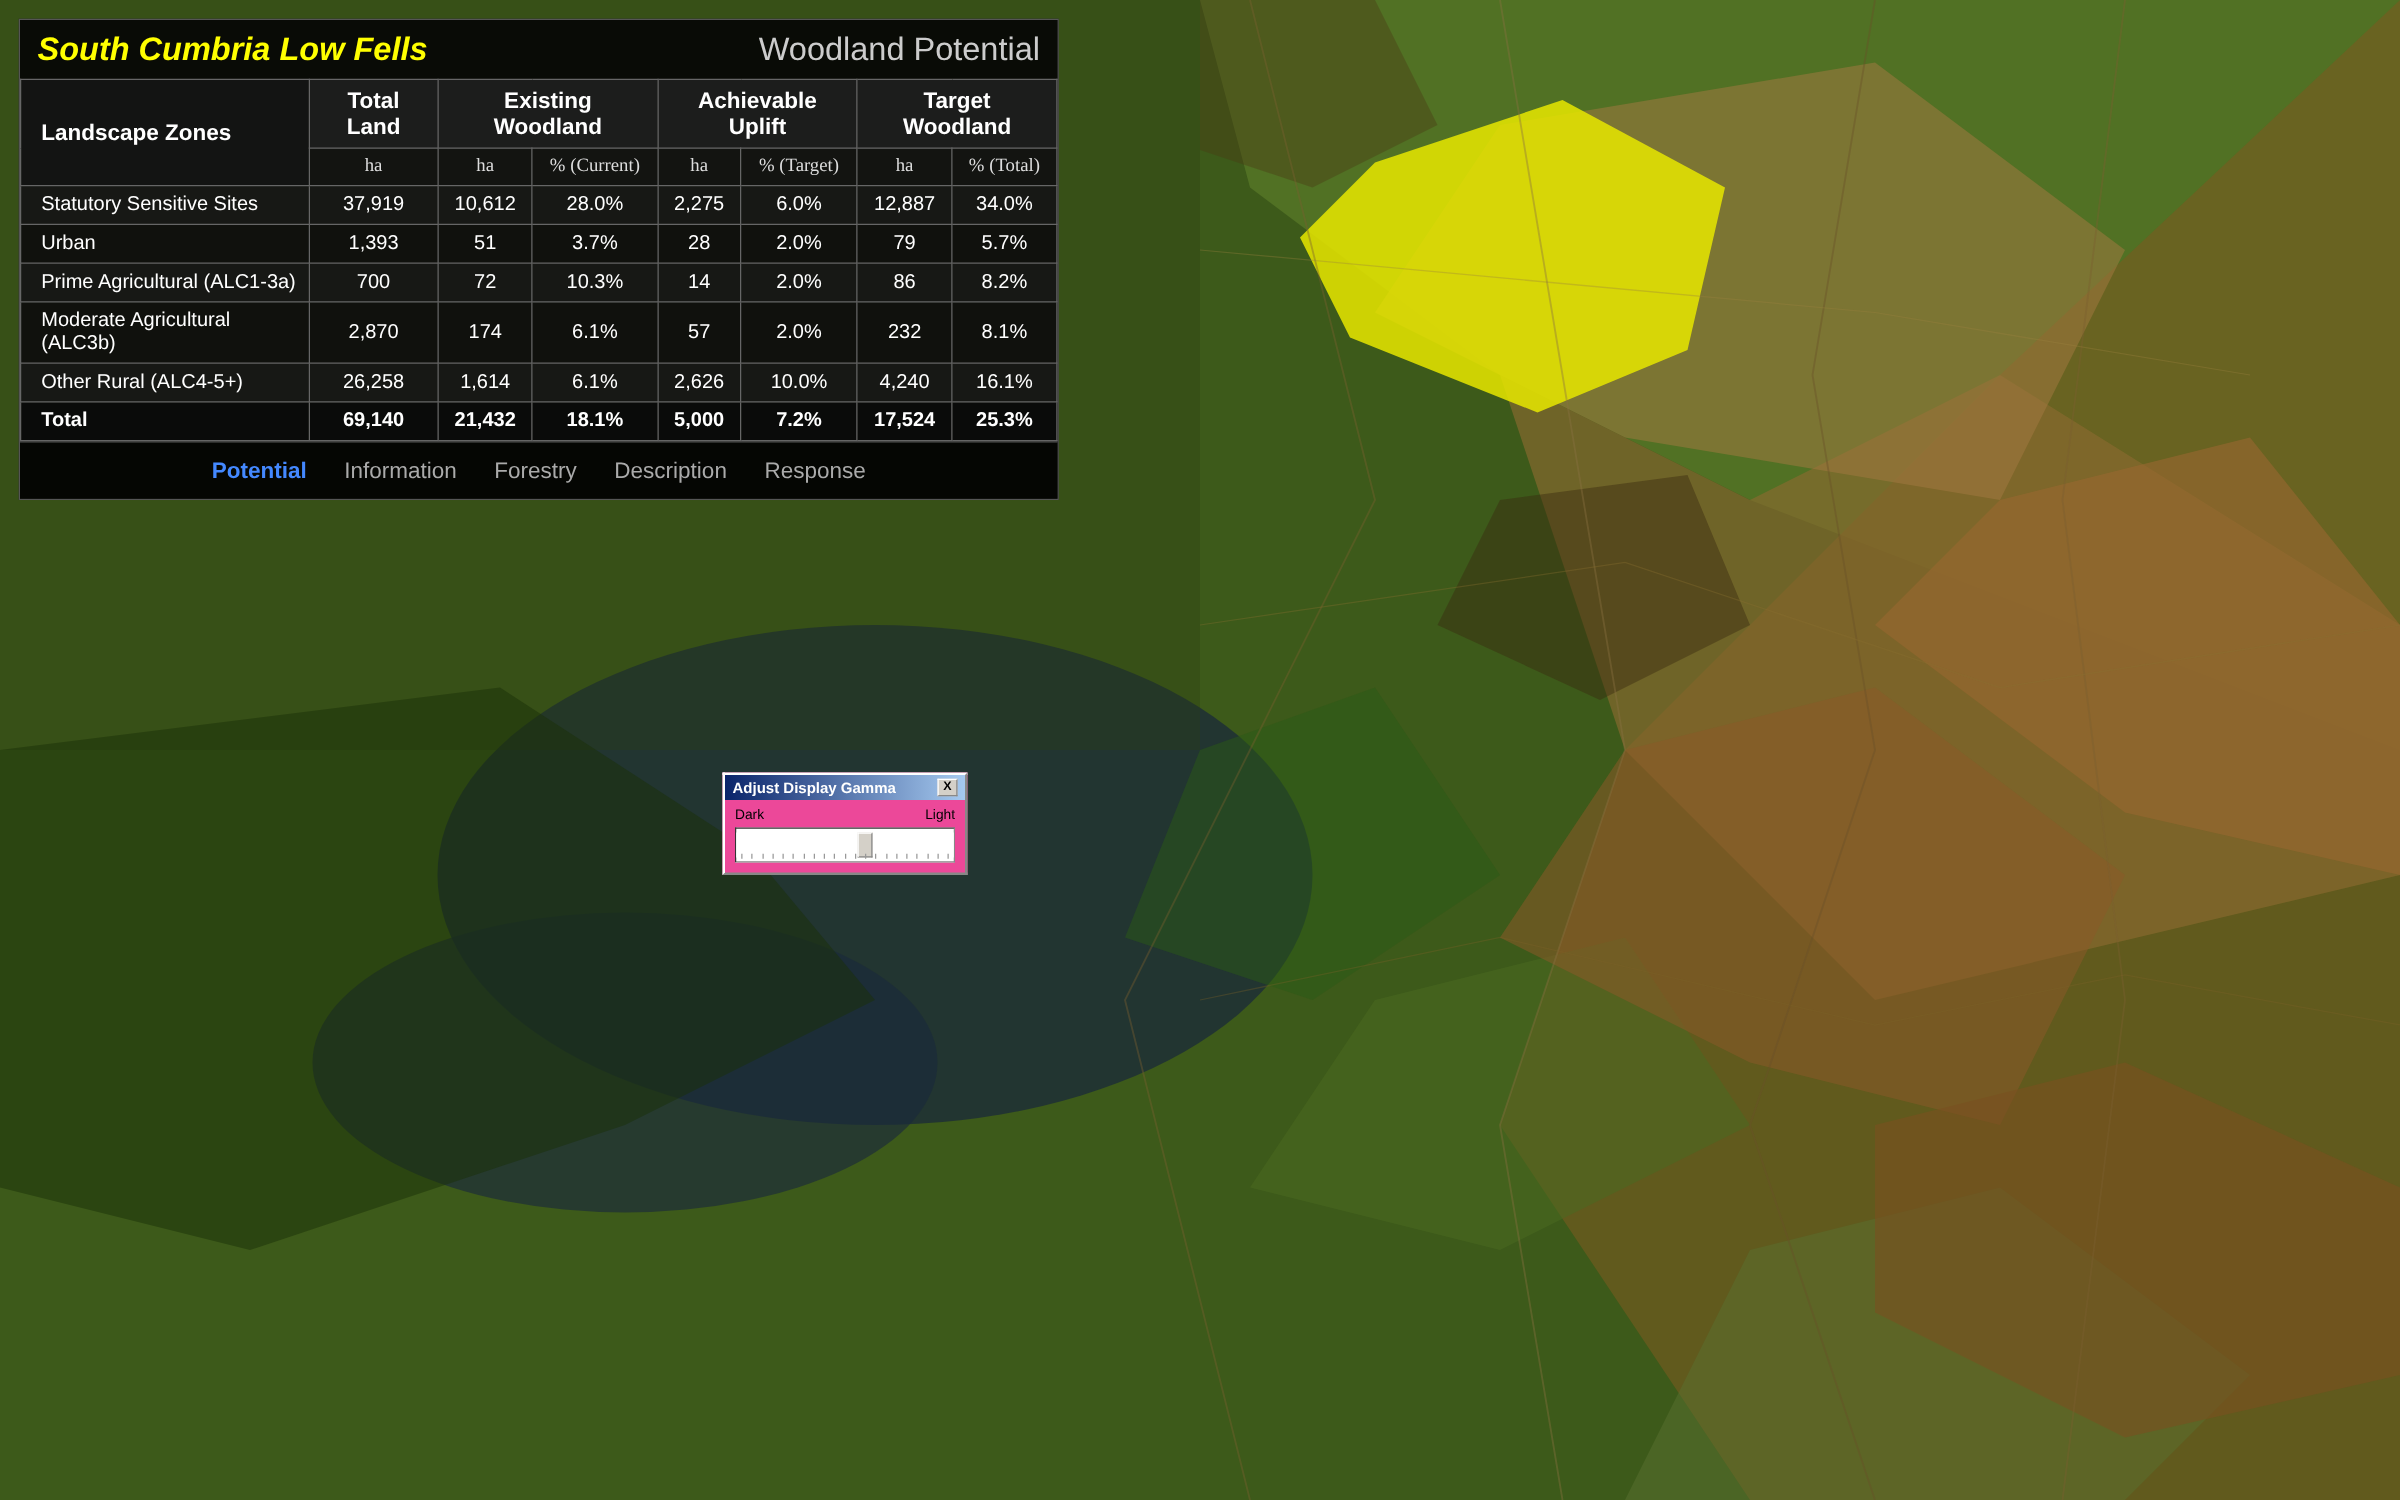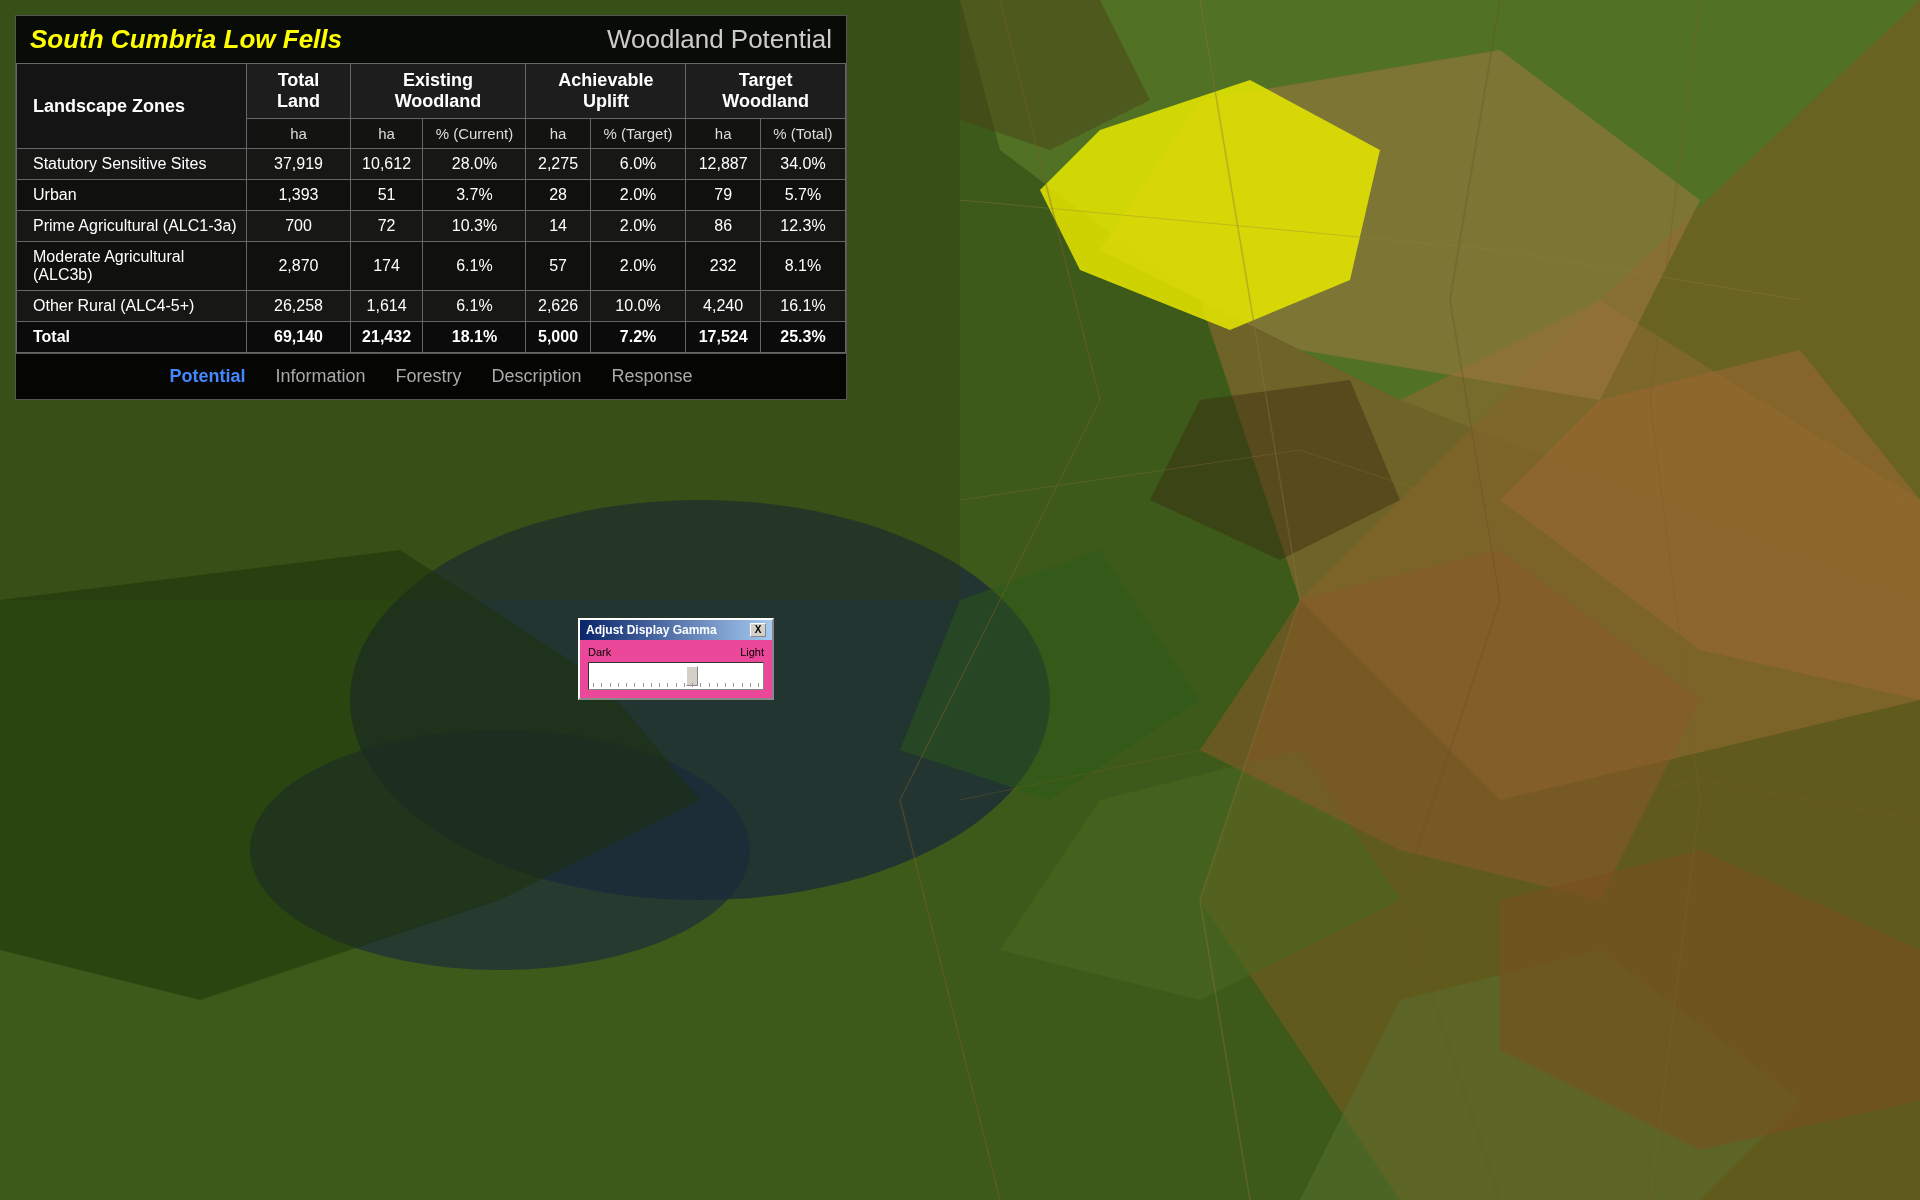--- a/index.html
+++ b/index.html
@@ -69,20 +69,21 @@
     #data-table thead tr:first-child th.landscape-col {
       background: rgba(20,20,20,0.9);
       margin-left: 27px;
     }
 
     #data-table thead tr.subheader th {
       background: rgba(20,20,20,0.7);
       font-size: 15px;
       color: #dddddd;
       font-weight: normal;
+      font-family: Liberation Serif, serif;
     }
 
     #data-table tbody tr {
       background: rgba(15,15,15,0.6);
     }
     #data-table tbody tr:nth-child(odd) {
       background: rgba(25,25,25,0.7);
     }
 
     .landscape-col {
@@ -318,21 +319,21 @@
       <td>5.7%</td>
     </tr>
         <tr>
       <td class="landscape-col">Prime Agricultural (ALC1-3a)</td>
       <td>700</td>
       <td>72</td>
       <td>10.3%</td>
       <td>14</td>
       <td>2.0%</td>
       <td>86</td>
-      <td>12.3%</td>
+      <td>8.2%</td>
     </tr>
         <tr>
       <td class="landscape-col">Moderate Agricultural (ALC3b)</td>
       <td>2,870</td>
       <td>174</td>
       <td>6.1%</td>
       <td>57</td>
       <td>2.0%</td>
       <td>232</td>
       <td>8.1%</td>

